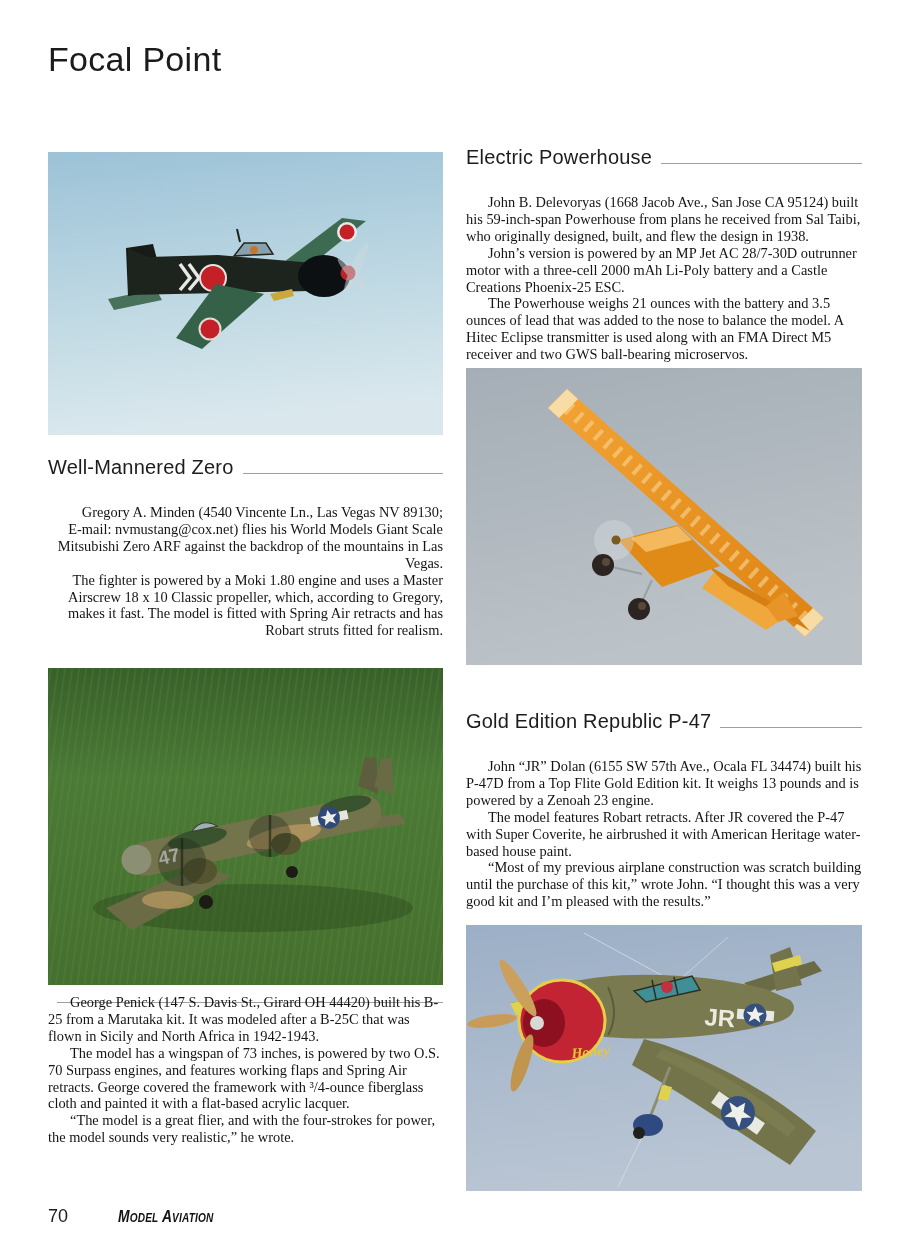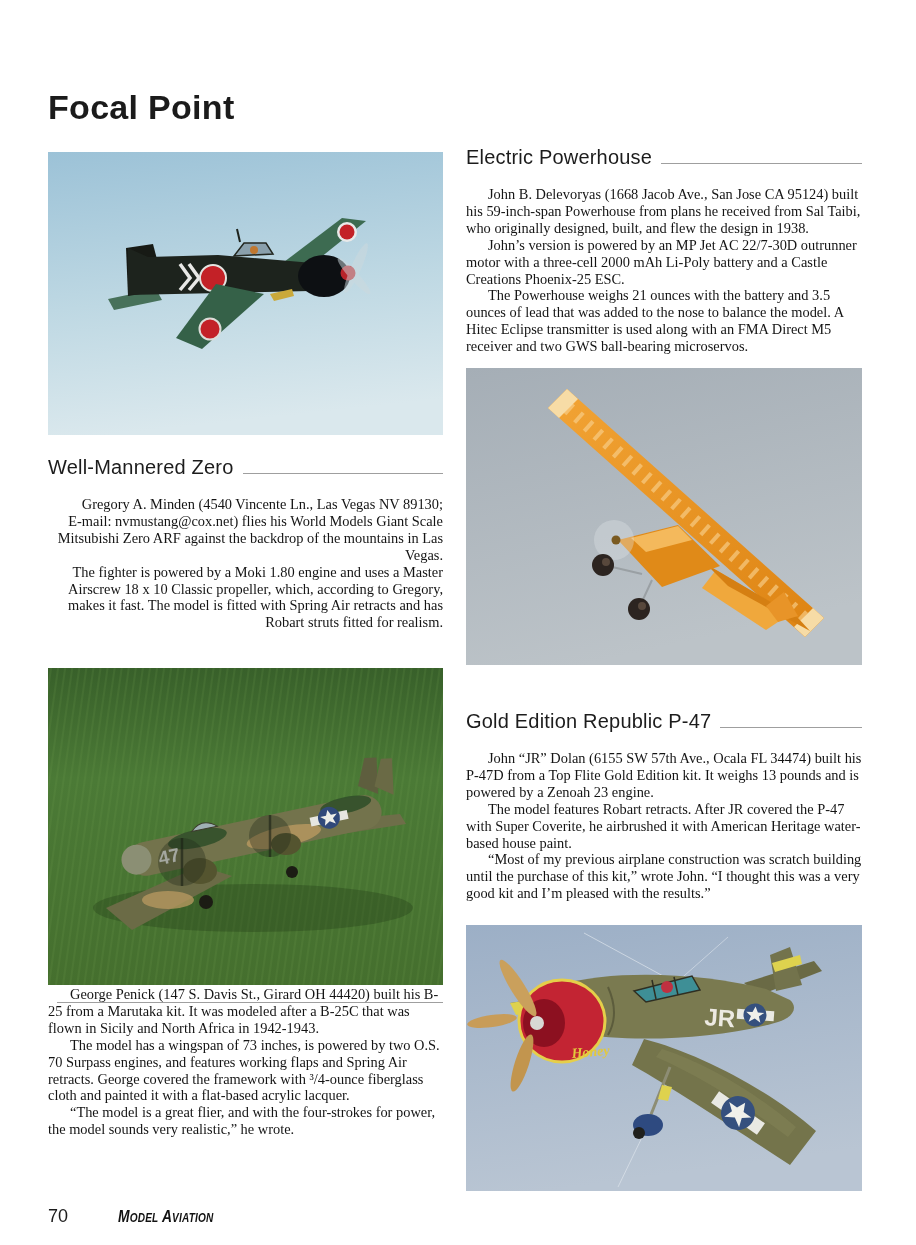--- a/index.html
+++ b/index.html
@@ -5,33 +5,33 @@
   html,body{margin:0;padding:0;}
   body{
     width:916px;height:1245px;position:relative;background:#ffffff;
     font-family:"Liberation Serif","DejaVu Serif",serif;color:#141414;
     overflow:hidden;
   }
   .abs{position:absolute;}
   #page-title{
     left:48px;top:40px;
     font-family:"Liberation Sans","DejaVu Sans",sans-serif;
-    font-weight:700;font-size:34px;color:#1b1b1b;letter-spacing:.3px;margin-top:48px;
+    font-weight:400;font-size:34px;color:#1b1b1b;letter-spacing:.3px;
   }
   .sec-heading{display:flex;}
   .sec-heading .txt{
     font-family:"Liberation Sans","DejaVu Sans",sans-serif;
     font-weight:400;font-size:20px;line-height:1.15;color:#1c1c1c;
     white-space:nowrap;letter-spacing:.2px;
   }
   .sec-heading .rule{
     flex:1;height:0;align-self:flex-end;margin:0 0 5px 9px;
     border-top:1.5px solid #9f9f9f;
   }
-  .bodytext{font-size:14.4px;line-height:16.9px;text-align:left;}
+  .bodytext{font-size:14.4px;line-height:16.9px;text-align:left;margin-top:8px;}
   .bodytext p{margin:0;text-indent:22px;}
   .photo{overflow:hidden;background:#cfd8dd;}
   .photo svg{display:block;}
   #footer{left:48px;top:1206px;display:flex;align-items:baseline;gap:36px;}
   #footer .pagenum{
     font-family:"Liberation Sans","DejaVu Sans",sans-serif;
     font-size:18px;color:#1b1b1b;
   }
   #footer .maglogo{
     margin-left:14px;
@@ -166,21 +166,21 @@
   <span class="pagenum">70</span>
   <span class="maglogo">Model Aviation</span>
 </div>
 
 <div class="abs sec-heading" style="left:466px;top:146px;width:396px;">
   <span class="txt">Electric Powerhouse</span>
   <span class="rule"></span>
 </div>
 <div class="abs bodytext" style="left:466px;top:186px;width:396px;">
   <p>John B. Delevoryas (1668 Jacob Ave., San Jose CA 95124) built his 59-inch-span Powerhouse from plans he received from Sal Taibi, who originally designed, built, and flew the design in 1938.</p>
-  <p>John’s version is powered by an MP Jet AC 22/7-30D outrunner motor with a three-cell 2000 mAh Li-Poly battery and a Castle Creations Phoenix-25 ESC.</p>
+  <p>John’s version is powered by an MP Jet AC 28/7-30D outrunner motor with a three-cell 2000 mAh Li-Poly battery and a Castle Creations Phoenix-25 ESC.</p>
   <p>The Powerhouse weighs 21 ounces with the battery and 3.5 ounces of lead that was added to the nose to balance the model. A Hitec Eclipse transmitter is used along with an FMA Direct M5 receiver and two GWS ball-bearing microservos.</p>
 </div>
 
 <div class="abs photo" style="left:466px;top:368px;width:396px;height:297px;" role="img" aria-label="Orange translucent-covered Powerhouse free-flight model seen from below against a gray sky">
   <svg width="396" height="297" viewBox="0 0 396 297">
     <defs>
       <linearGradient id="skyP" x1="0" y1="0" x2="0.3" y2="1">
         <stop offset="0" stop-color="#a5aeb6"></stop>
         <stop offset="1" stop-color="#bcc3c8"></stop>
       </linearGradient>

